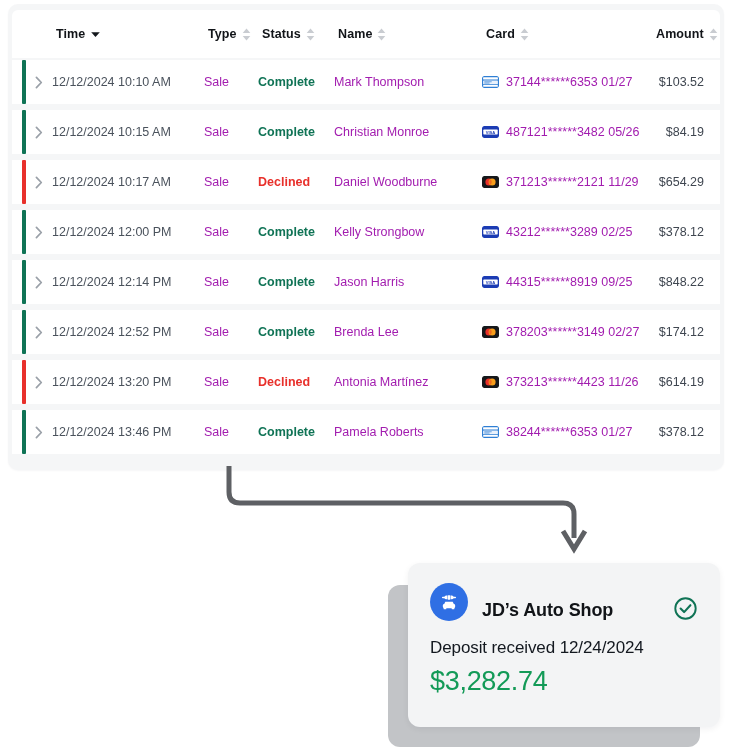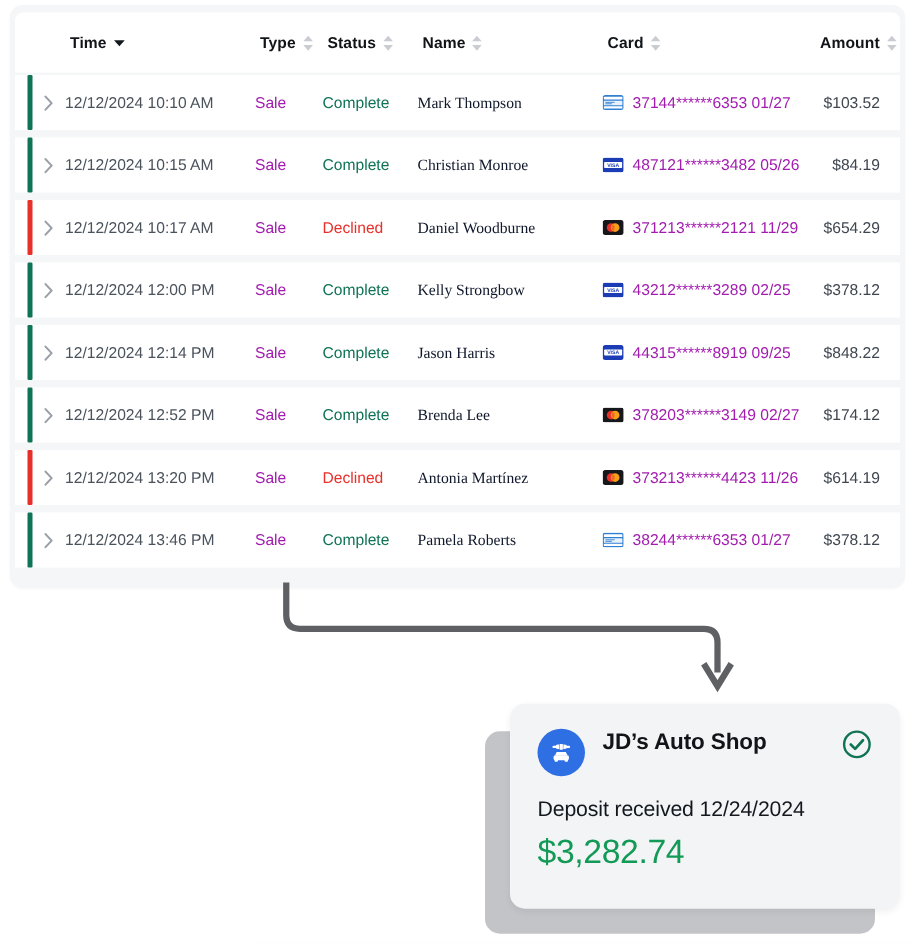--- a/index.html
+++ b/index.html
@@ -68,24 +68,24 @@
   .row:last-child { margin-bottom: 0; }
   .status-bar { width: 4px; height: 44px; margin-left: 10px; flex: 0 0 4px; border-radius: 1px; }
   .bar-complete { background: #0f7355; }
   .bar-declined { background: #e8302b; }
 
   .chev { width: 26px; flex: 0 0 26px; display:flex; align-items:center; justify-content:center; cursor: pointer; }
   .chev svg { display:block; }
 
   .cell { font-size: 12.5px; color: #a21caf; white-space: nowrap; overflow: hidden; }
   .cell-time { color: #4a525c; }
-  .cell-status { font-weight: normal; }
+  .cell-status { font-weight: bold; }
   .st-complete { color: #0f7355; }
   .st-declined { color: #e8302b; }
-  .cell-name { color: #0f172a; font-family: Liberation Serif, serif; }
+  .cell-name { color: #a21caf; }
   .cell-card { display: flex; align-items: center; gap: 7px; text-align: right; }
   .cell-amt { text-align: right; color: #3f4650; }
 
   .brand { width: 17px; height: 12px; border-radius: 2px; flex: 0 0 17px; position: relative; overflow: hidden; }
   .brand svg { display:block; }
 
   
   .arrow { position: absolute; left: 0; top: 0; width: 732px; height: 754px; pointer-events: none; }
 
   
@@ -98,21 +98,21 @@
   }
   .deposit-card {
     position: absolute;
     left: 408px; top: 563px;
     width: 312px; height: 164px;
     background: #f3f4f5;
     border-radius: 12px;
     padding: 20px 22px;
     box-shadow: 0 2px 6px rgba(16,24,40,0.06);
   }
-  .dc-head { display: flex; align-items: flex-start; height: 38px; }
+  .dc-head { display: flex; align-items: flex-end; height: 38px; }
   .merchant-logo {
     width: 38px; height: 38px; border-radius: 50%;
     background: #2f6fe4;
     display: flex; align-items: center; justify-content: center;
     flex: 0 0 38px;
   }
   .merchant-name {
     font-size: 18px; font-weight: bold; color: #111418;
     margin-left: 14px; letter-spacing: -0.1px;
   }

